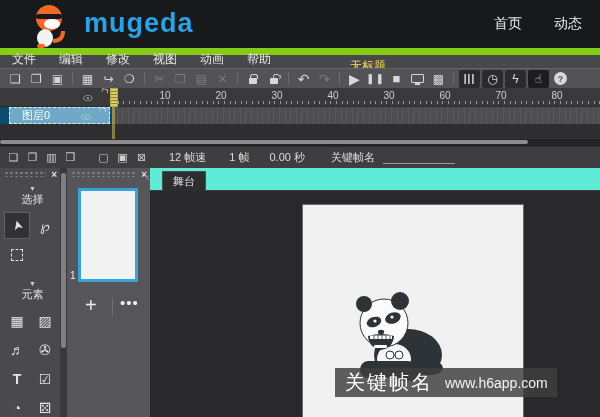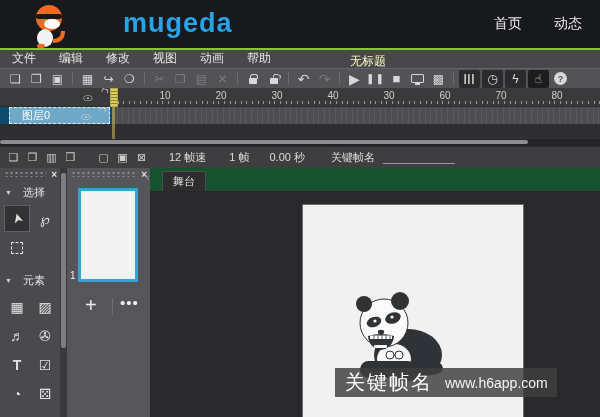--- a/index.html
+++ b/index.html
@@ -2,27 +2,27 @@
 <html><head>
 <meta charset="utf-8">
 <style>
   * { margin:0; padding:0; box-sizing:border-box; }
   body { background:#111; font-family:"Liberation Sans","DejaVu Sans",sans-serif; }
   #frame { position:relative; width:600px; height:417px; overflow:hidden; background:#29292b; user-select:none; }
 
   
   .topbar { position:absolute; left:0; top:0; width:600px; height:48px; background:#17191c; display:flex; align-items:center; }
   .logo-mascot { position:absolute; left:26px; top:3px; }
-  .logo-text { position:absolute; left:84px; top:8px; color:#2aa2e6; font-size:27px; font-weight:bold; letter-spacing:1px;margin-left:39px; }
+  .logo-text { position:absolute; left:84px; top:8px; color:#2aa2e6; font-size:27px; font-weight:bold; letter-spacing:1px; }
   .top-links { position:absolute; right:18px; top:15px; display:flex; gap:32px; color:#ececec; font-size:14px; }
   .top-links span { cursor:pointer; }
 
   
-  .menubar { position:absolute; top:48px; left:0; width:600px; height:20px; background:#48484c; border-top:2px solid #84cc16; display:flex; align-items:flex-start; gap:23px; padding-left:12px; font-size:12px; color:#e6e6e6; }
-  .doc-title { position:absolute; left:350px; top:3px; color:#fef9c3; }
+  .menubar { position:absolute; top:48px; left:0; width:600px; height:20px; background:#48484c; border-top:7px solid #84cc16; display:flex; align-items:flex-end; gap:23px; padding-left:12px; font-size:12px; color:#e6e6e6; }
+  .doc-title { position:absolute; left:350px; top:3px; color:#fde047; }
 
   
   .toolbar { position:absolute; top:68px; left:0; width:600px; height:20px; background:#525257; border-top:1px solid #636368; display:flex; align-items:center; padding-left:5px; }
   .tbtn { width:21px; height:18px; display:flex; align-items:center; justify-content:center; font-size:12px; color:#d8d8d8; cursor:pointer; }
   .tbtn.dis { color:#7b7b80; }
   .tbtn.dark { background:#2b2b2d; border-radius:2px; margin:0 1px; }
   .tbtn.hot { background:#1d1d1f; }
   .sep { width:1px; height:13px; background:#6c6c70; margin:0 4px; }
   .icon-monitor { width:13px; height:9px; border:1.5px solid #d8d8d8; border-radius:1px; position:relative; }
   .icon-monitor::after { content:""; position:absolute; left:3px; bottom:-3px; width:5px; height:2px; background:#d8d8d8; }
@@ -52,42 +52,42 @@
   
   .controls { position:absolute; top:146px; left:0; width:600px; height:22px; background:#3e3e41; border-top:1px solid #2a2a2c; display:flex; align-items:center; font-size:11px; color:#dcdcdc; }
   .cbtn { width:19px; text-align:center; font-size:11px; color:#cfcfcf; cursor:pointer; }
   .c-lab { white-space:nowrap; }
   .kf-input { width:72px; height:13px; border-bottom:1px solid #97979a; margin-left:8px; cursor:text; }
 
   
   .tools-panel { position:absolute; left:0; top:168px; width:60px; height:249px; background:#4a4a4e; }
   .drag-dots { height:6px; margin:3px 14px 0 4px; background-image:radial-gradient(#8e8e92 1px,transparent 1.3px); background-size:5px 4px; }
   .panel-close { position:absolute; top:1px; right:3px; color:#e0e0e0; font-size:10px; font-weight:bold; cursor:pointer; }
-  .section-title { display:flex; align-items:center; gap:11px; color:#e6e6e6; font-size:11px; padding:8px 0 5px 5px; }
+  .section-title { display:flex; align-items:center; gap:0; color:#e6e6e6; font-size:11px; padding:8px 0 5px 5px;flex-direction:column; }
   .tri { font-size:7px; color:#cfcfcf; }
   .tool-grid { display:grid; grid-template-columns:26px 26px; gap:2px 2px; padding-left:4px; }
   .tool { width:26px; height:27px; display:flex; align-items:center; justify-content:center; color:#e2e2e2; font-size:14px; cursor:pointer; }
   .tool.sel { background:#323234; border:1px solid #606064; }
   .cursor-glyph { display:inline-block; transform:rotate(-105deg); font-size:13px; }
   .xform-box { width:12px; height:12px; border:1px dashed #e2e2e2; }
 
   .v-scroll { position:absolute; left:60px; top:168px; width:7px; height:249px; background:#39393b; }
   .v-thumb { position:absolute; left:1px; top:5px; width:5px; height:175px; background:#7f7f83; border-radius:2px; cursor:pointer; }
 
   
   .pages-panel { position:absolute; left:67px; top:168px; width:83px; height:249px; background:#55555a; }
   .thumb { position:absolute; left:11px; top:20px; width:60px; height:94px; background:#f2f2f2; border:3px solid #36a3d9; cursor:pointer; }
   .page-num { position:absolute; left:3px; top:102px; color:#f0f0f0; font-size:10px; }
   .add-btn { position:absolute; left:18px; top:126px; font-size:20px; color:#ededed; cursor:pointer; }
   .btn-div { position:absolute; left:45px; top:130px; width:1px; height:17px; background:#6f6f73; }
   .more-btn { position:absolute; left:53px; top:126px; font-size:15px; color:#ededed; letter-spacing:1px; cursor:pointer; }
 
   
   .canvas { position:absolute; left:150px; top:168px; width:450px; height:249px; background:#29292b; }
-  .tabbar { position:absolute; top:0; left:0; right:0; height:23px; background:#14532d; border-bottom:1px solid #3a3a3d; }
+  .tabbar { position:absolute; top:0; left:0; right:0; height:23px; background:#5eead4; border-bottom:1px solid #3a3a3d; }
   .tab { position:absolute; left:12px; top:3px; width:44px; height:20px; background:#2d2d30; border:1px solid #4d4d51; border-bottom:none; color:#e2e2e2; font-size:11px; display:flex; align-items:center; justify-content:center; cursor:pointer; }
   .collapse-arrow { position:absolute; left:146px; top:171px; color:#9b9b9f; font-size:11px; cursor:pointer; z-index:4; }
   .stage { position:absolute; left:153px; top:37px; width:220px; height:212px; background:#f1f1f1; box-shadow:0 0 0 1px #6b6b6f; cursor:crosshair; }
   .panda { position:absolute; left:45px; top:86px; }
   .watermark { position:absolute; left:185px; top:200px; width:222px; height:29px; background:rgba(62,62,62,.83); display:flex; align-items:center; z-index:5; }
   .wm-title { color:#fff; font-size:20px; margin-left:10px; letter-spacing:2px; white-space:nowrap; }
   .wm-url { color:#f4f4f4; font-size:14px; margin-left:12px; white-space:nowrap; }
 </style>
 </head>
 <body>

